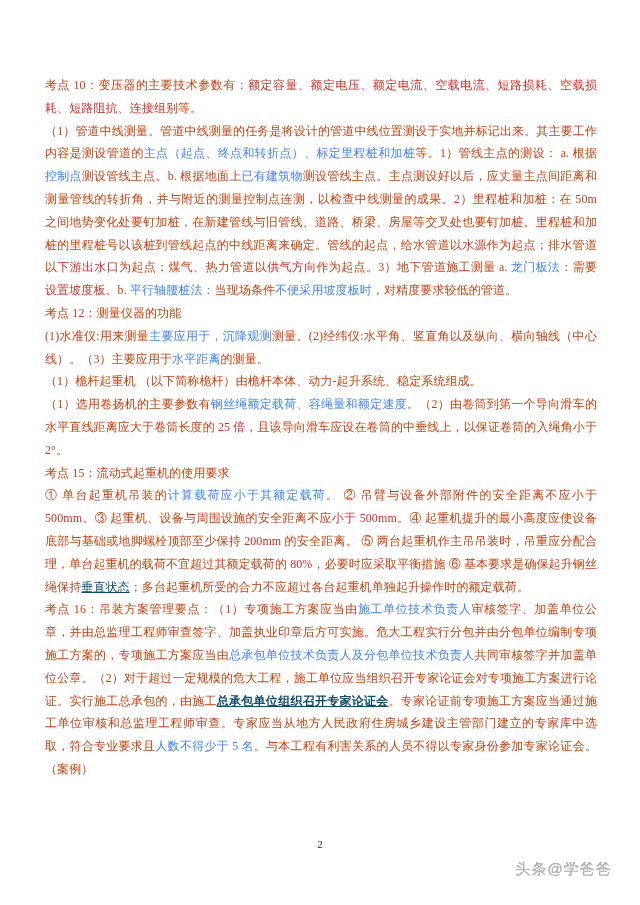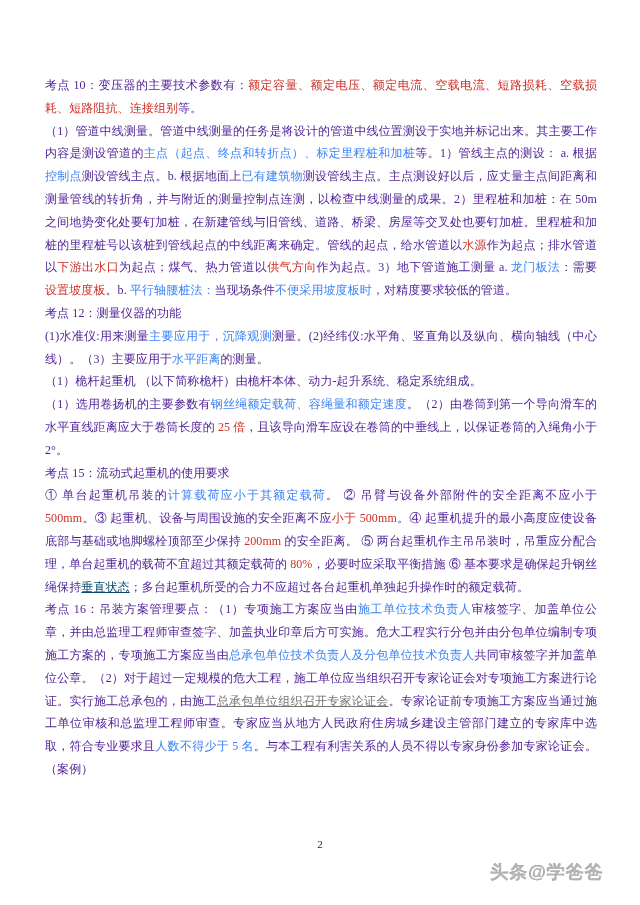--- a/index.html
+++ b/index.html
@@ -24,40 +24,40 @@
     line-height: 22.8px;
     color: #1d1d1d;
     text-align: justify;
     letter-spacing: 0.1px;
   }
   .para {
     margin: 0;
     padding: 0;
   }
   
-  .s-k  { color: #4c1d95; }
+  .s-k  { color: #c2410c; }
   .s-r  { color: #cd2f25; }
   .s-rb { color: #3b82f6; font-weight: normal; }
   .s-ru { color: #0c4a6e; text-decoration: underline; }
-  .s-rbu{ color: #737373; font-weight: normal; text-decoration: underline; }
+  .s-rbu{ color: #0c4a6e; font-weight: bold; text-decoration: underline; }
   .page-number {
     position: absolute;
     top: 838px;
     left: 0;
     width: 100%;
     text-align: center;
     font-size: 11px;
     color: #2a2a2a;
   }
   .watermark {
     position: absolute;
     top: 860px;
-    right: 36px;
-    font-size: 18px;
-    font-weight: bold;
+    right: 28px;
+    font-size: 15px;
+    font-weight: normal;
     font-family: "Liberation Sans", "DejaVu Sans", sans-serif;
     color: #b3b3b3;
     text-shadow: 1.5px 1.5px 0 #ffffff, -0.5px -0.5px 0 #9a9a9a;
     letter-spacing: 1px;
   }
 </style>
 </head>
 <body>
 
 <div class="page">

